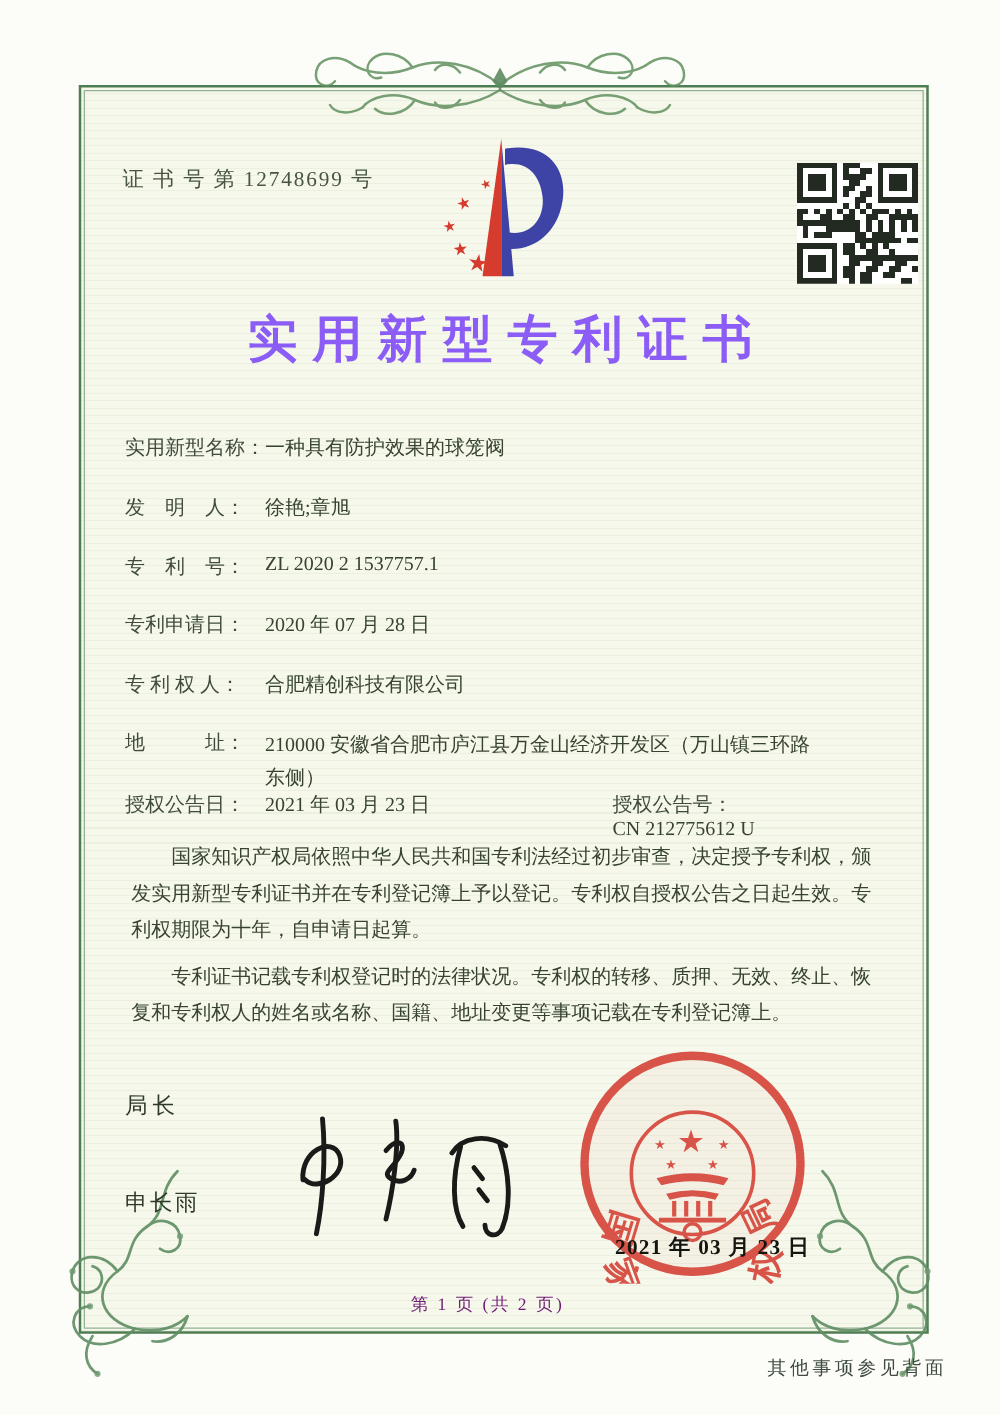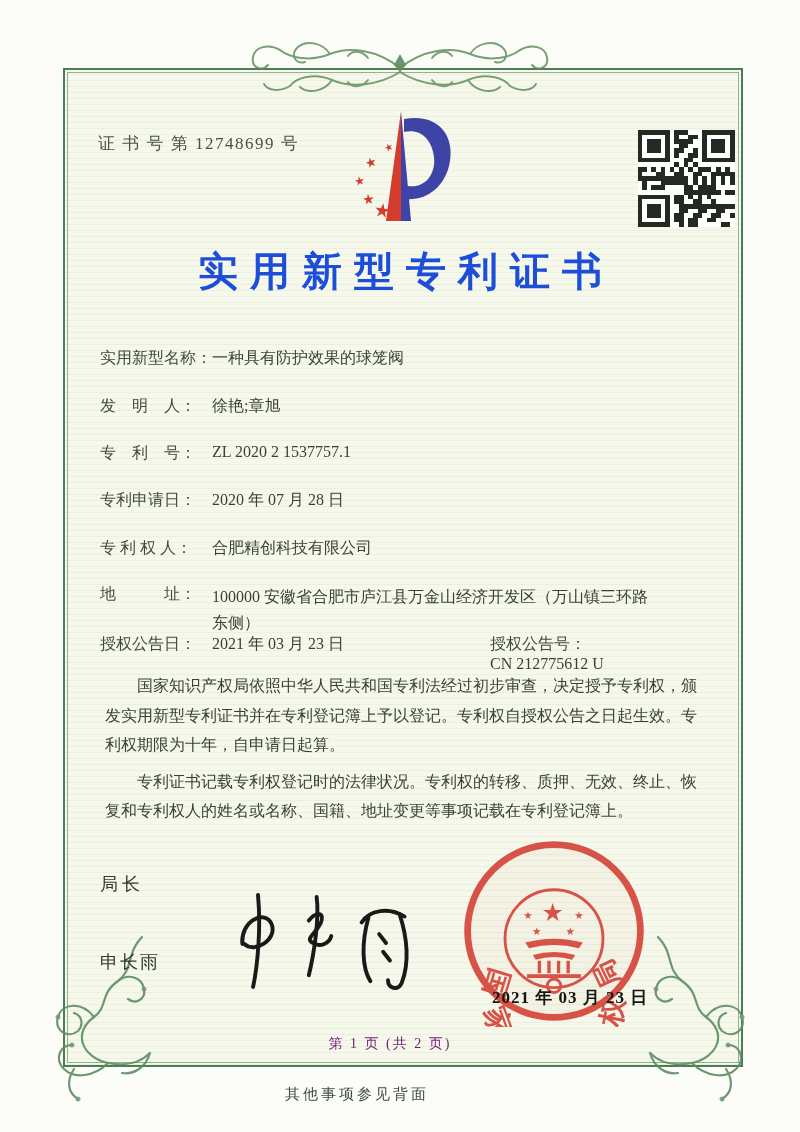--- a/index.html
+++ b/index.html
@@ -8,37 +8,37 @@
   
   .border-box{position:absolute;left:63px;top:68px;width:676px;height:995px;
     border:2px solid #4f7d53;
     background:
       repeating-linear-gradient(0deg, rgba(166,188,150,0.14) 0 1px, transparent 1px 6px),
       #f6f8ec;}
   .border-inner{position:absolute;inset:2px;border:1px solid #93b095;}
   .txt{position:absolute;color:#3f4b3c;}
   .cert-no{left:98px;top:132px;font-size:17px;letter-spacing:1.5px;color:#47543f;}
   .title{left:0;top:244px;width:800px;text-align:center;font-size:40px;font-weight:600;
-    letter-spacing:12px;padding-left:12px;box-sizing:border-box;color:#1d4ed8;}
+    letter-spacing:12px;padding-left:12px;box-sizing:border-box;color:#8b5cf6;}
   .row{position:absolute;left:100px;display:flex;font-size:16px;color:#3f4b3c;white-space:nowrap;}
   .row .lbl{display:inline-block;width:112px;flex:0 0 112px;}
   .row .val{color:#37432f;}
   .row.address .val{white-space:normal;width:448px;line-height:1.65;}
   .grant-no-pair{position:absolute;left:390px;top:0;display:flex;font-size:16px;flex-direction:column;}
   .grant-no-pair .lbl2{margin-right:4px;}
   .body-text{position:absolute;left:98px;top:664px;width:606px;font-size:16px;line-height:1.85;
     color:#37432f;text-align:justify;}
   .body-text p{margin:7px;text-indent:2em;}
   .signer-title{left:100px;top:872px;font-size:18px;letter-spacing:4px;color:#2f3a2c;}
   .signer-name{left:100px;top:950px;font-size:18px;letter-spacing:2px;color:#2f3a2c;}
   .signature{position:absolute;left:215px;top:886px;}
   .seal{position:absolute;left:458px;top:835px;}
   .seal-date{left:492px;top:986px;font-size:17px;font-weight:bold;color:#15150f;letter-spacing:1px;z-index:5;}
   .page-num{left:0;top:1035px;width:780px;text-align:center;font-size:14px;color:#701a75;letter-spacing:2px;}
-  .back-note{left:0;top:1085px;width:714px;text-align:center;font-size:15px;color:#3e4b3e;letter-spacing:3px;}
+  .back-note{left:0;top:1085px;width:714px;text-align:right;font-size:15px;color:#3e4b3e;letter-spacing:3px;padding-left:44px;}
   .logo{position:absolute;left:338px;top:111px;}
   .qr{position:absolute;left:636px;top:130px;width:100px;height:97px;}
   .flourish-top{position:absolute;left:228px;top:28px;}
   .corner{position:absolute;}
   .corner.left{left:30px;top:933px;}
   .corner.right{left:645px;top:933px;transform:scaleX(-1);}
 </style>
 </head>
 <body>
 
@@ -284,21 +284,21 @@
   <div class="row" style="top:490px">
     <span class="lbl">专利申请日：</span>
     <span class="val">2020 年 07 月 28 日</span>
   </div>
   <div class="row" style="top:538px">
     <span class="lbl">专 利 权 人：</span>
     <span class="val">合肥精创科技有限公司</span>
   </div>
   <div class="row address" style="top:584px">
     <span class="lbl">地　　　址：</span>
-    <span class="val">100000 安徽省合肥市庐江县万金山经济开发区（万山镇三环路东侧）</span>
+    <span class="val">210000 安徽省合肥市庐江县万金山经济开发区（万山镇三环路东侧）</span>
   </div>
   <div class="row" style="top:634px">
     <span class="lbl">授权公告日：</span>
     <span class="val">2021 年 03 月 23 日</span>
     <span class="grant-no-pair">
       <span class="lbl2">授权公告号：</span>
       <span class="val">CN 212775612 U</span>
     </span>
   </div>
 

